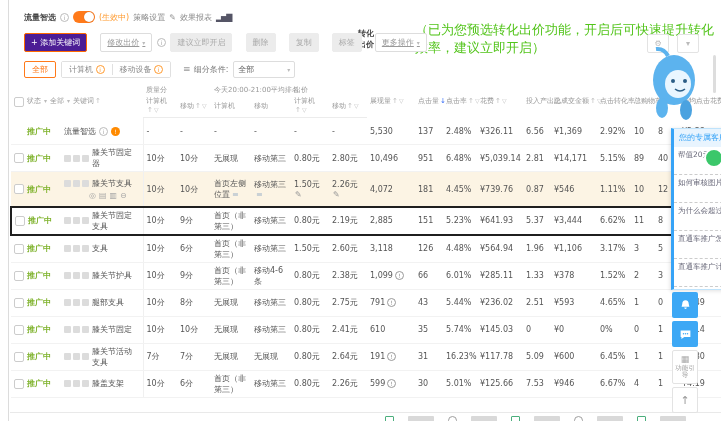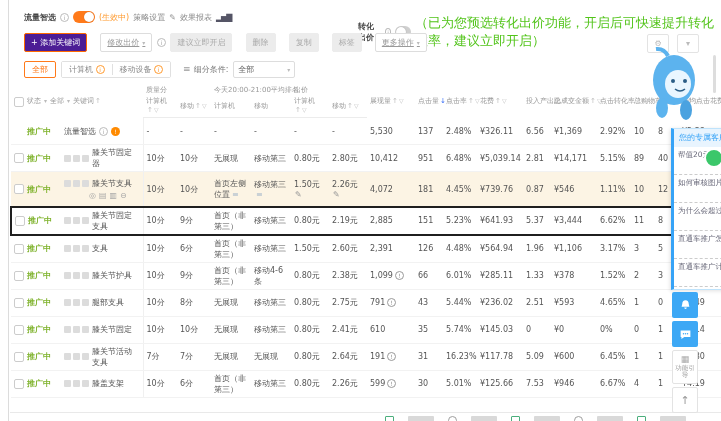--- a/index.html
+++ b/index.html
@@ -4,21 +4,21 @@
 <style>
   * { margin:0; padding:0; box-sizing:border-box; }
   html,body { width:721px; height:421px; overflow:hidden; background:#fff;
     font-family:"DejaVu Sans","Liberation Sans",sans-serif; font-size:8px; color:#555; }
   .stage { position:absolute; left:0; top:0; width:721px; height:421px; background:#fff; }
   .left-edge { position:absolute; left:8px; top:0; width:1px; height:421px; background:#dcdcdc; }
 
   
   .topbar { position:absolute; left:24px; top:8px; right:4px; height:18px; display:flex; align-items:center; }
   .tb-left { display:flex; align-items:center; gap:4px; }
-  .tb-right { display:flex; align-items:center; gap:4px; position:absolute; left:334px; top:6px; }
+  .tb-right { display:flex; align-items:center; gap:4px; position:absolute; left:334px; top:13px; }
   .tb-title { color:#444; font-weight:bold; }
   .icircle { display:inline-flex; width:9px; height:9px; border:1px solid #bbb; border-radius:50%;
     color:#aaa; font-size:6px; align-items:center; justify-content:center; font-style:normal; }
   .icircle.orange { border-color:#ff9a2e; color:#ff9a2e; }
   .toggle { width:22px; height:12px; border-radius:7px; position:relative; display:inline-block; cursor:pointer; }
   .toggle .knob { width:10px; height:10px; border-radius:50%; background:#fff; position:absolute; top:1px; box-shadow:0 0 1px rgba(0,0,0,.3); }
   .toggle.on { background:#ff7a1a; } .toggle.on .knob { right:1px; }
   .toggle.off { background:#cfcfcf; } .toggle.off .knob { left:1px; }
   .orange-txt { color:#ff9a2e; }
   .grey-link { color:#888; }
@@ -294,21 +294,21 @@
 
         </span>
 
       </td>
       <td>10分</td>
       <td>10分</td>
       <td><span>无展现</span></td>
       <td><span>移动第三</span></td>
       <td><span>0.80元</span></td>
       <td><span>2.80元</span></td>
-      <td><span>10,412</span></td>
+      <td><span>10,496</span></td>
       <td>951</td>
       <td>6.48%</td>
       <td>¥5,039.14</td>
       <td>2.81</td>
       <td>¥14,171</td>
       <td>5.15%</td>
       <td>89</td>
       <td>40</td>
       <td>¥5.30</td>
     </tr>
@@ -402,21 +402,21 @@
 
         </span>
 
       </td>
       <td>10分</td>
       <td>6分</td>
       <td><span>首页（非第三）</span></td>
       <td><span>移动第三</span></td>
       <td><span>1.50元</span></td>
       <td><span>2.60元</span></td>
-      <td><span>2,391</span></td>
+      <td><span>3,118</span></td>
       <td>126</td>
       <td>4.48%</td>
       <td>¥564.94</td>
       <td>1.96</td>
       <td>¥1,106</td>
       <td>3.17%</td>
       <td>3</td>
       <td>5</td>
       <td>¥4.48</td>
     </tr>

